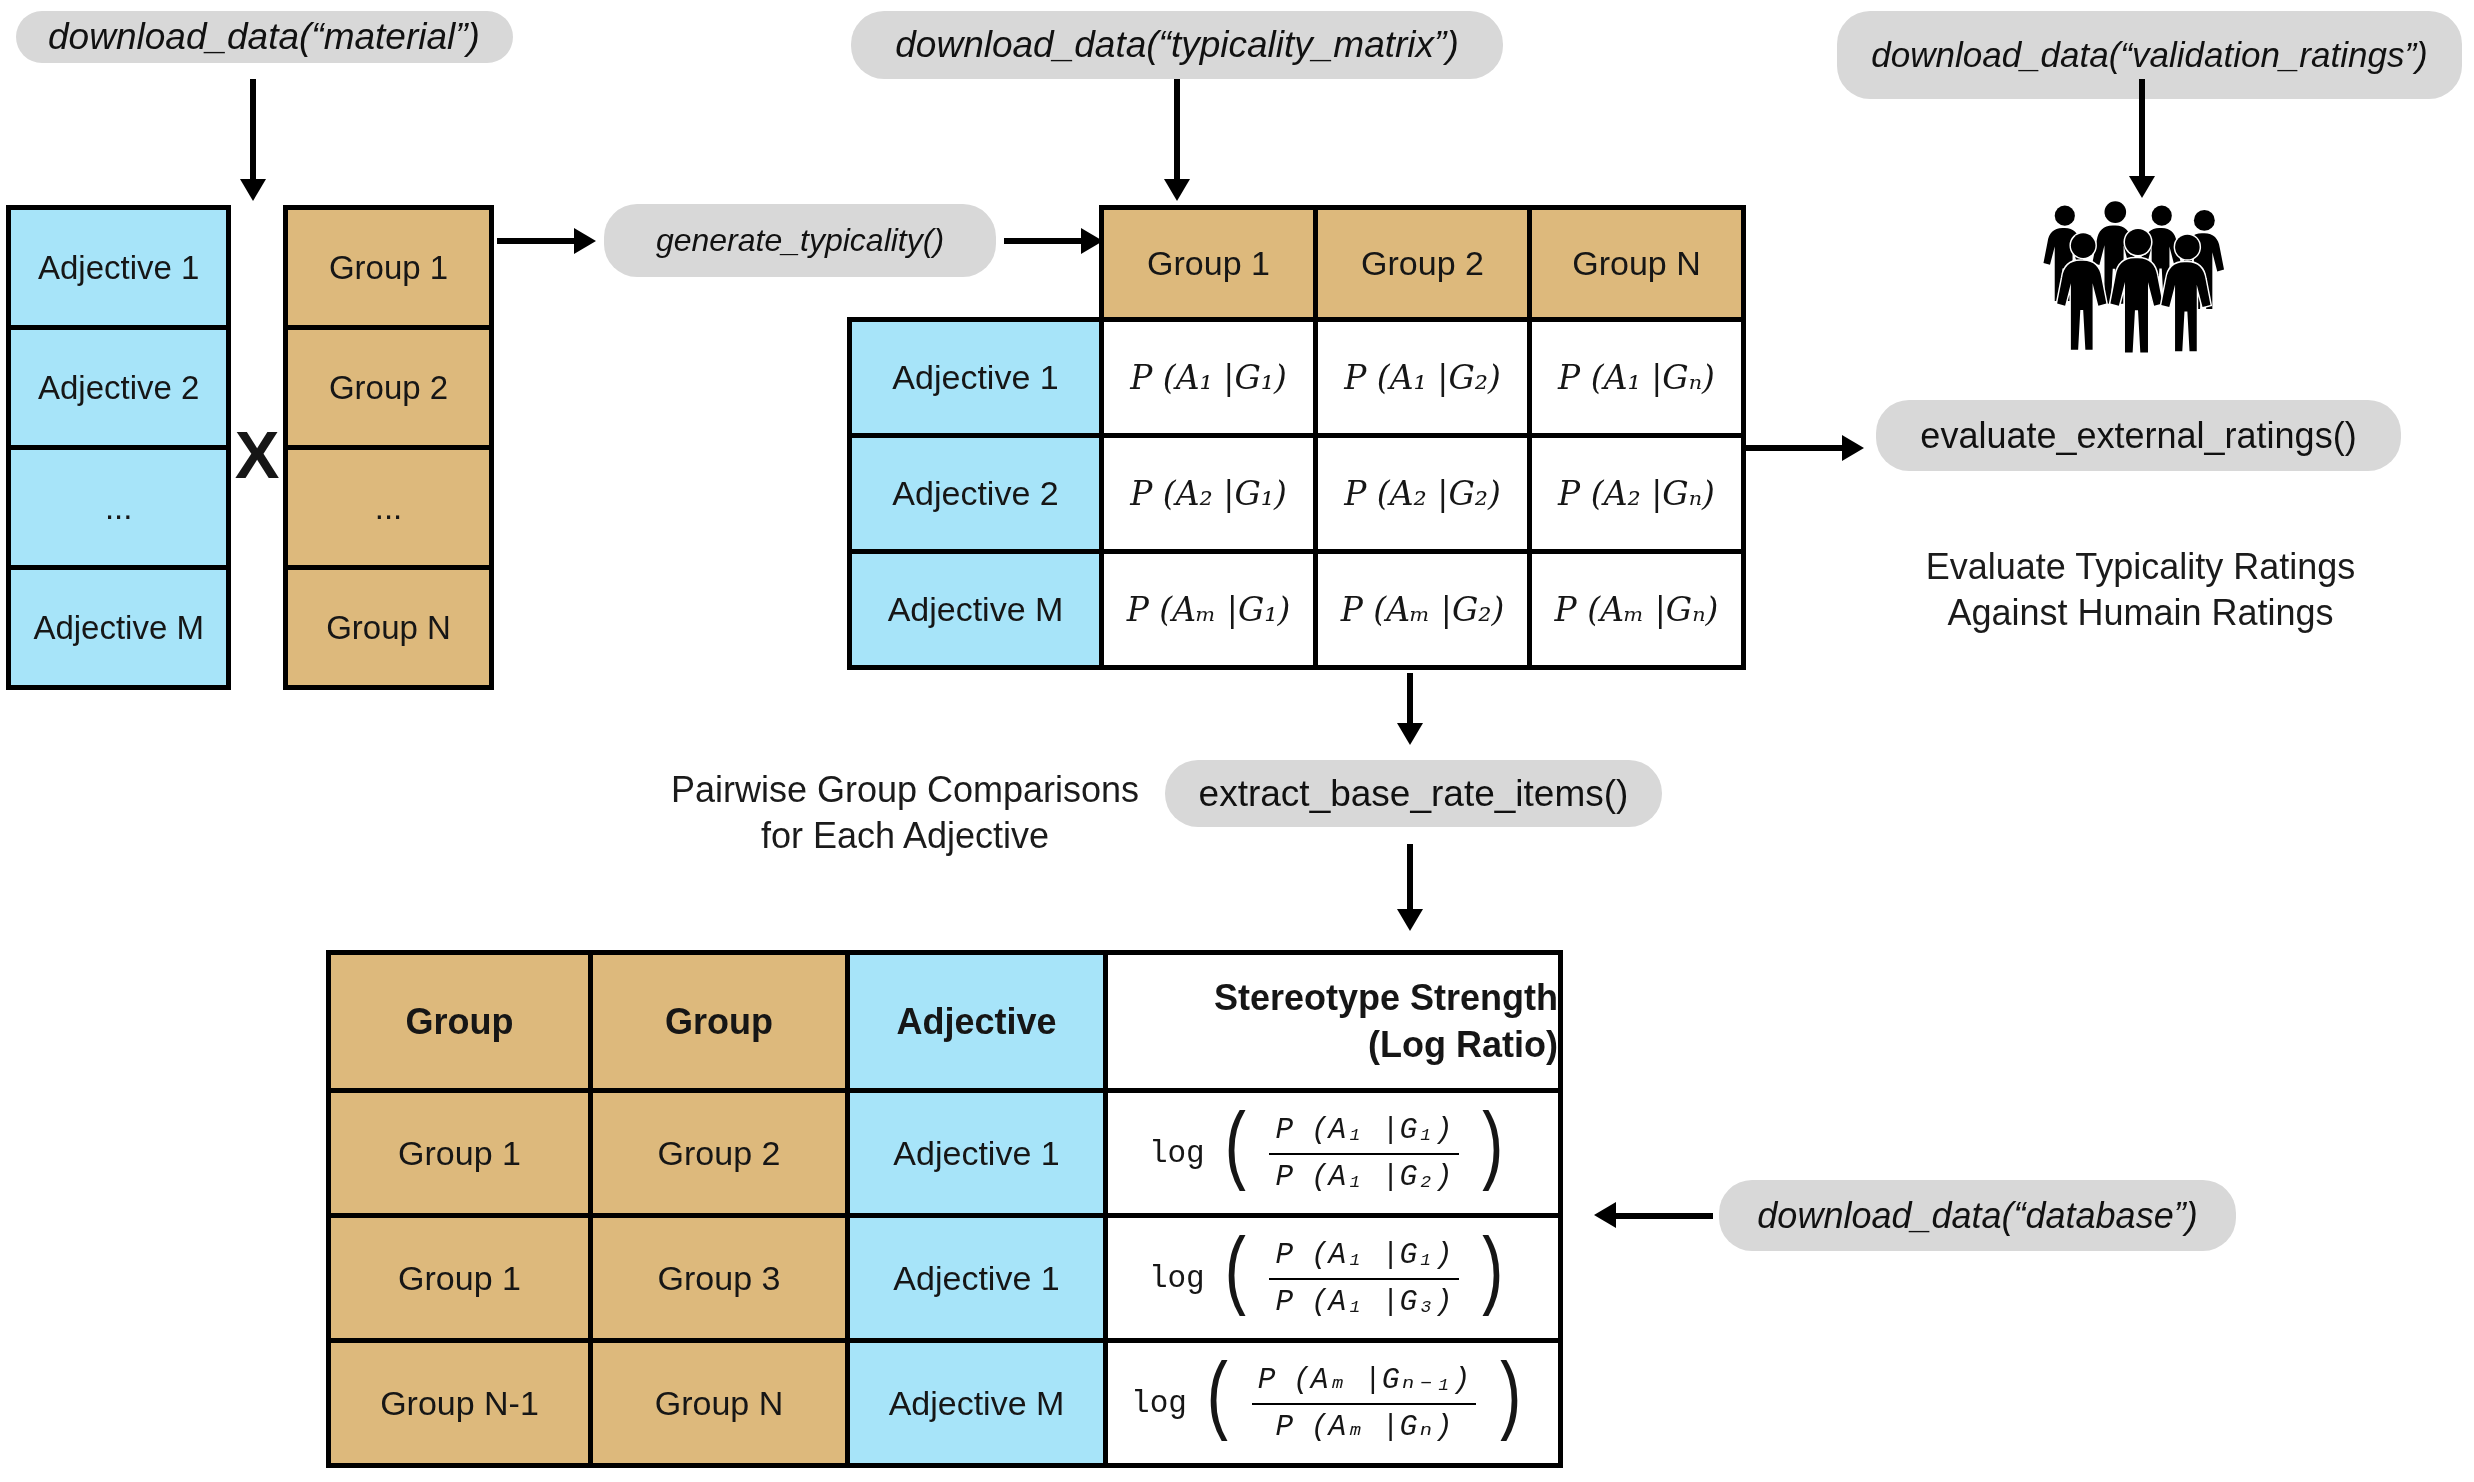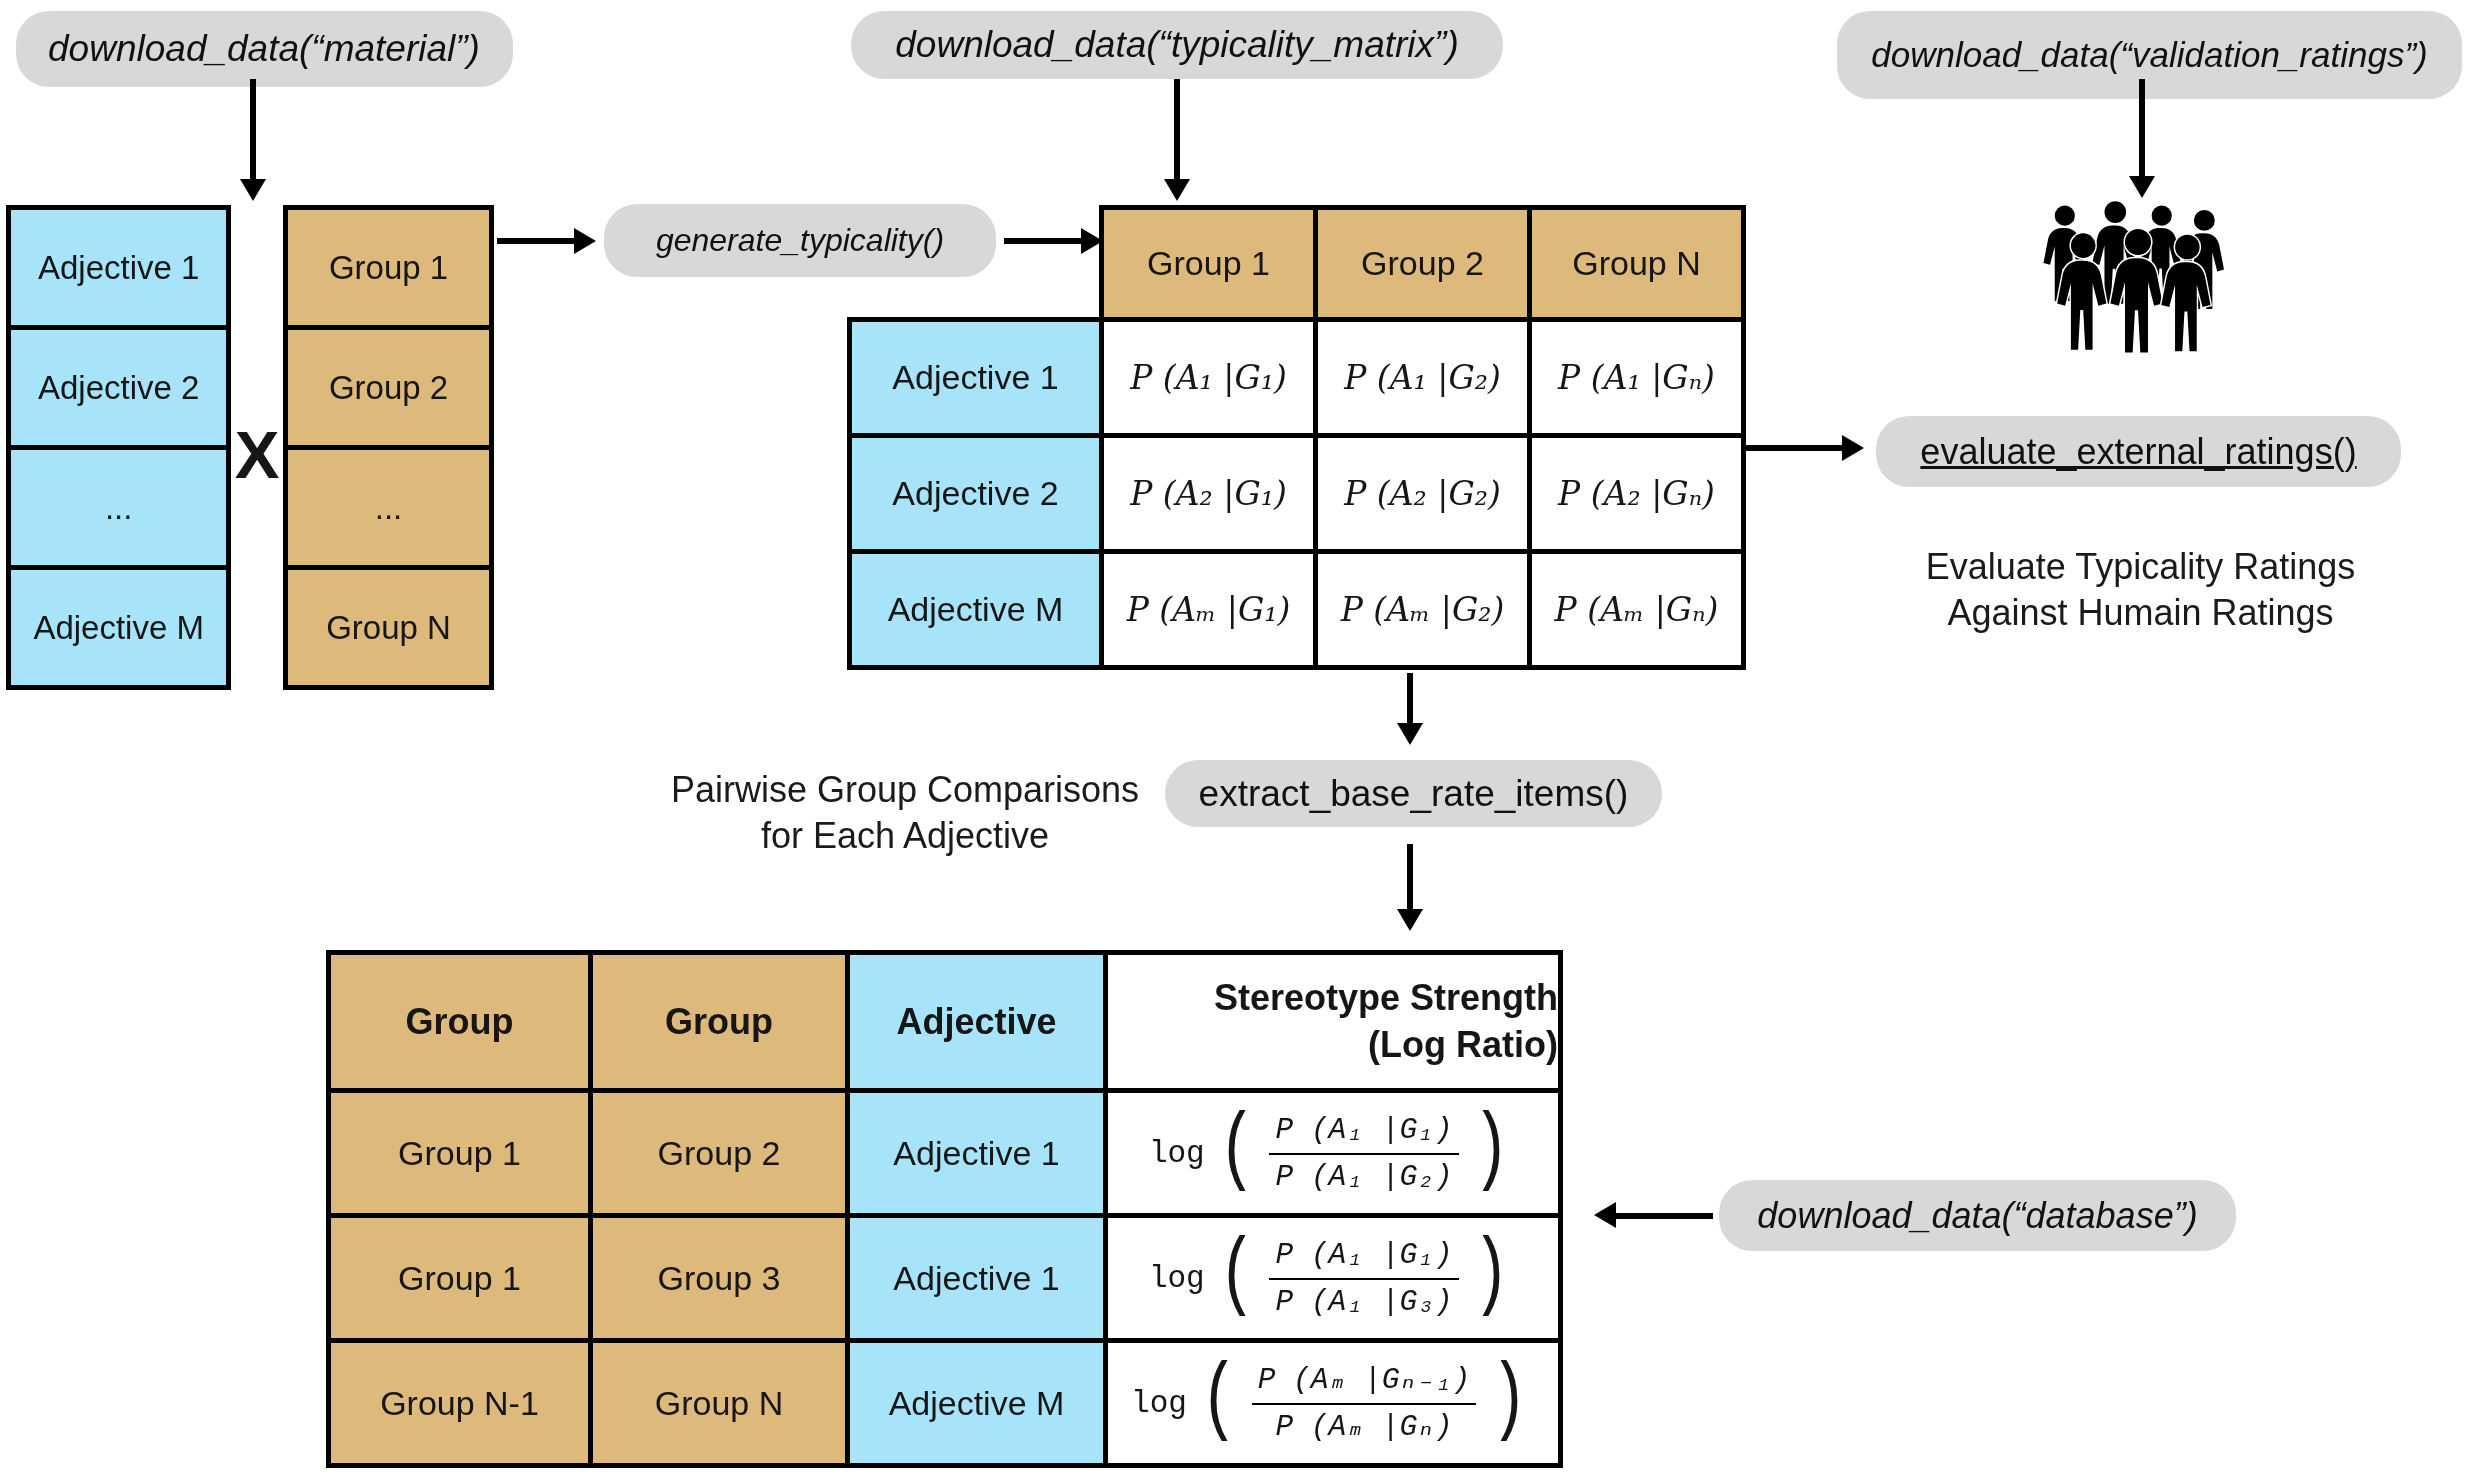--- a/index.html
+++ b/index.html
@@ -3,25 +3,25 @@
 <meta charset="utf-8">
 <style>
   html,body{margin:0;padding:0;background:#fff;}
   .canvas{position:relative;width:2475px;height:1483px;background:#ffffff;overflow:hidden;
           font-family:"Liberation Sans","DejaVu Sans",sans-serif;color:#161616;}
 
   
   .pill{position:absolute;background:#d8d8d8;border-radius:33px;display:flex;
         align-items:center;justify-content:center;white-space:nowrap;color:#111;}
   .pill.it{font-style:italic;}
-  #pill-material   {left:15.5px;  top:11px;  width:497px;height:76px;font-size:37px;}
+  #pill-material   {left:15.5px;  top:11px;  width:497px;height:52px;font-size:37px;}
   #pill-typicality {left:851px;top:11px;  width:652px;height:68px;font-size:37px;}
   #pill-validation {left:1837px;top:11px;  width:625px;height:88px;font-size:35px;}
   #pill-generate   {left:604px; top:204px; width:392px;height:73px;font-size:32px;}
-  #pill-evaluate   {left:1876px;top:416px; width:525px;height:71px;font-size:36px;text-decoration:underline;}
+  #pill-evaluate   {left:1876px;top:400px; width:525px;height:71px;font-size:36px;}
   #pill-extract    {left:1165px;top:760px; width:497px;height:67px;font-size:37px;}
   #pill-database   {left:1719px;top:1180px;width:517px;height:71px;font-size:36px;}
 
   
   .shaft{position:absolute;background:#000;}
   .head-down{position:absolute;width:0;height:0;border-left:13.2px solid transparent;
              border-right:13.2px solid transparent;border-top:22px solid #000;}
   .head-right{position:absolute;width:0;height:0;border-top:13.2px solid transparent;
               border-bottom:13.2px solid transparent;border-left:22px solid #000;}
   .head-left{position:absolute;width:0;height:0;border-top:13.2px solid transparent;

